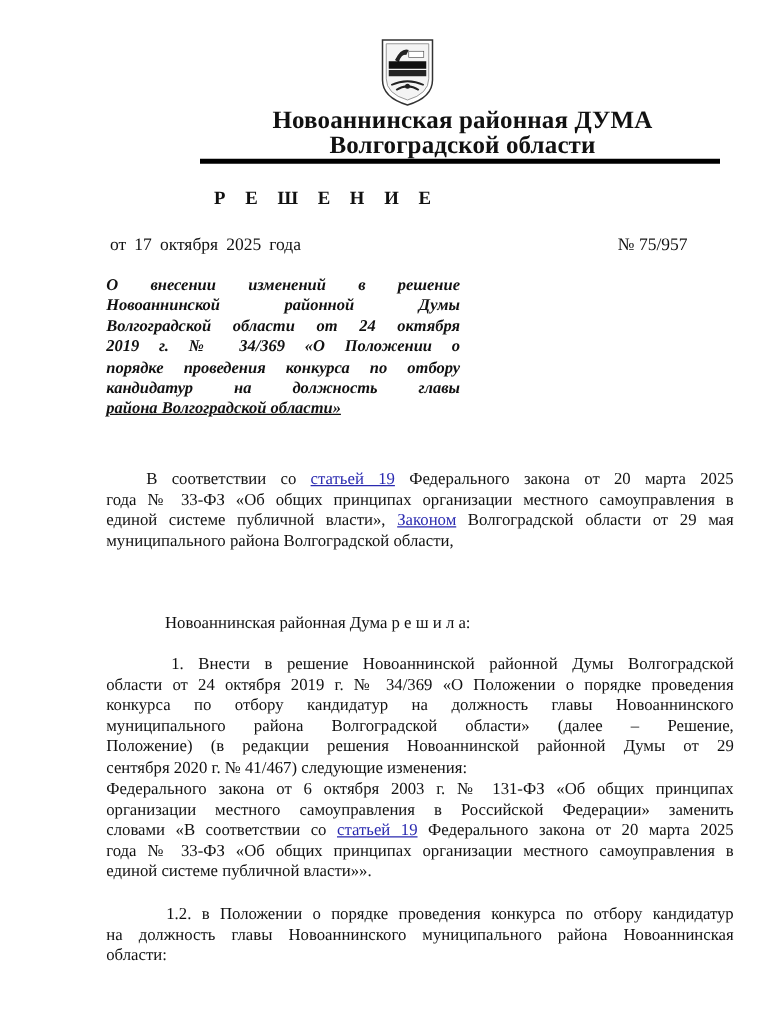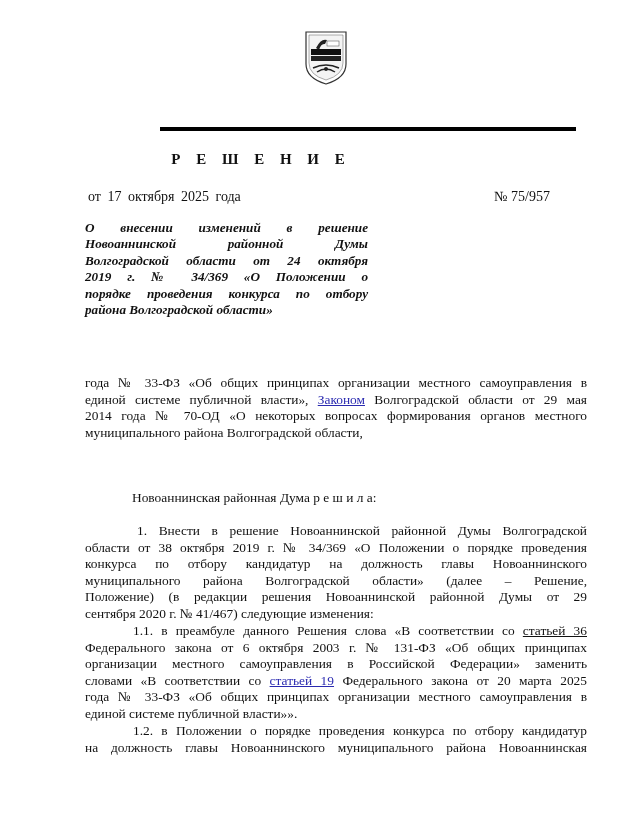--- a/index.html
+++ b/index.html
@@ -17,21 +17,21 @@
 
   .doc-type { position: absolute; left: 0; top: 151px; width: 492px; text-align: center;
               font-weight: bold; font-size: 15px; letter-spacing: 6px; padding-left: 30px; box-sizing: border-box; }
 
   .date { position: absolute; left: 88px; top: 189px; font-size: 14px; word-spacing: 3px; }
   .number { position: absolute; right: 70px; top: 189px; font-size: 14px; margin-left: 20px; }
 
   .subject { position: absolute; left: 85px; top: 220px; width: 283px; font-size: 13.2px;
              font-weight: bold; font-style: italic; line-height: 16.4px; text-align: justify; text-align-last: left; }
   .subject div { text-align: justify; text-align-last: justify; }
-  .subject div.last { text-align-last: left; }
+  .subject div.last { text-align-last: left; text-decoration: underline; }
 
   .body { position: absolute; left: 85px; width: 502px; font-size: 13.4px; line-height: 16.6px; }
   .body .ln { display: block; text-align: justify; text-align-last: justify; white-space: nowrap; overflow: hidden; }
   .body .ln.last { text-align-last: left; }
   .body .ind1 { padding-left: 32px; }
   .body .ind2 { padding-left: 52px; }
   .body .ind3 { padding-left: 48px; }
   .lnk { color: #2a2ab0; text-decoration: underline; }
   .ulk { text-decoration: underline; }
 
@@ -52,61 +52,66 @@
       <path d="M6 7 H40 V35 Q40 47 23 52 Q6 47 6 35 Z" fill="#f4f4f4" stroke="#777" stroke-width="0.6"></path>
       <path d="M13 20 Q18 10 24 12 L22 16 Q18 15 16 22 Z" fill="#222"></path>
       <rect x="24" y="13" width="12" height="5" fill="#fff" stroke="#444" stroke-width="0.5"></rect>
       <rect x="8" y="21" width="30" height="6" fill="#111"></rect>
       <rect x="8" y="28" width="30" height="5" fill="#222"></rect>
       <path d="M10 40 Q23 34 36 40 M14 44 Q23 38 32 44" stroke="#222" stroke-width="1.5" fill="none"></path>
       <circle cx="23" cy="41" r="2" fill="#222"></circle>
     </svg>
   </div>
 
+  <div class="org">
+    <span class="l1">Новоаннинская районная ДУМА</span>
+    <span class="l2">Волгоградской области</span>
+  </div>
   <div class="rule"></div>
 
   <div class="doc-type">Р Е Ш Е Н И Е</div>
 
   <div class="date">от  17 октября  2025  года</div>
   <div class="number">№ 75/957</div>
 
   <div class="subject">
     <div>О внесении изменений в решение</div>
     <div>Новоаннинской районной Думы</div>
     <div>Волгоградской области от 24 октября</div>
     <div>2019 г. № 34/369 «О Положении о</div>
     <div>порядке проведения конкурса по отбору</div>
+    <div>кандидатур на должность главы</div>
     <div class="last">района Волгоградской области»</div>
   </div>
 
   <div class="body para1">
+    <span class="ln ind1"><span>В   соответствии   со </span><span class="lnk">статьей  19</span><span> Федерального   закона от 20 марта 2025</span></span>
     <span class="ln">года № 33-ФЗ «Об общих принципах организации местного самоуправления в</span>
     <span class="ln"><span>единой системе публичной власти», </span><span class="lnk">Законом</span><span> Волгоградской области от 29 мая</span></span>
-    <span class="ln">2014 года № 70-ОД «О некоторых вопросах формирования органов местного</span>
     <span class="ln last">муниципального района Волгоградской области,</span>
   </div>
 
   <div class="resolved">Новоаннинская районная Дума р е ш и л а:</div>
 
   <div class="body para2">
     <span class="ln ind2">1. Внести в решение Новоаннинской районной Думы  Волгоградской</span>
-    <span class="ln">области от 38 октября 2019 г. № 34/369 «О Положении о порядке проведения</span>
+    <span class="ln">области от 24 октября 2019 г. № 34/369 «О Положении о порядке проведения</span>
     <span class="ln">конкурса по отбору кандидатур на должность главы Новоаннинского</span>
     <span class="ln">муниципального района Волгоградской области» (далее – Решение,</span>
     <span class="ln">Положение) (в редакции решения Новоаннинской районной Думы от 29</span>
     <span class="ln last">сентября 2020 г. № 41/467) следующие изменения:</span>
   </div>
 
   <div class="body para3">
-    <span class="ln ind3"><span>1.1. в преамбуле данного Решения слова «В  соответствии  со </span><span class="ulk">статьей 36</span></span>
     <span class="ln">Федерального закона от 6 октября 2003 г. № 131-ФЗ «Об общих принципах</span>
     <span class="ln">организации местного самоуправления  в   Российской Федерации» заменить</span>
     <span class="ln"><span>словами «В соответствии со </span><span class="lnk">статьей 19</span><span> Федерального закона от 20 марта 2025</span></span>
     <span class="ln">года № 33-ФЗ «Об общих принципах организации местного самоуправления в</span>
     <span class="ln last">единой системе публичной власти»».</span>
   </div>
 
   <div class="body para4">
     <span class="ln ind3">1.2. в  Положении о порядке проведения конкурса по отбору кандидатур</span>
     <span class="ln">на должность главы Новоаннинского муниципального района Новоаннинская</span>
+    <span class="ln last">области:</span>
   </div>
 
 </div>
 
 </body></html>

